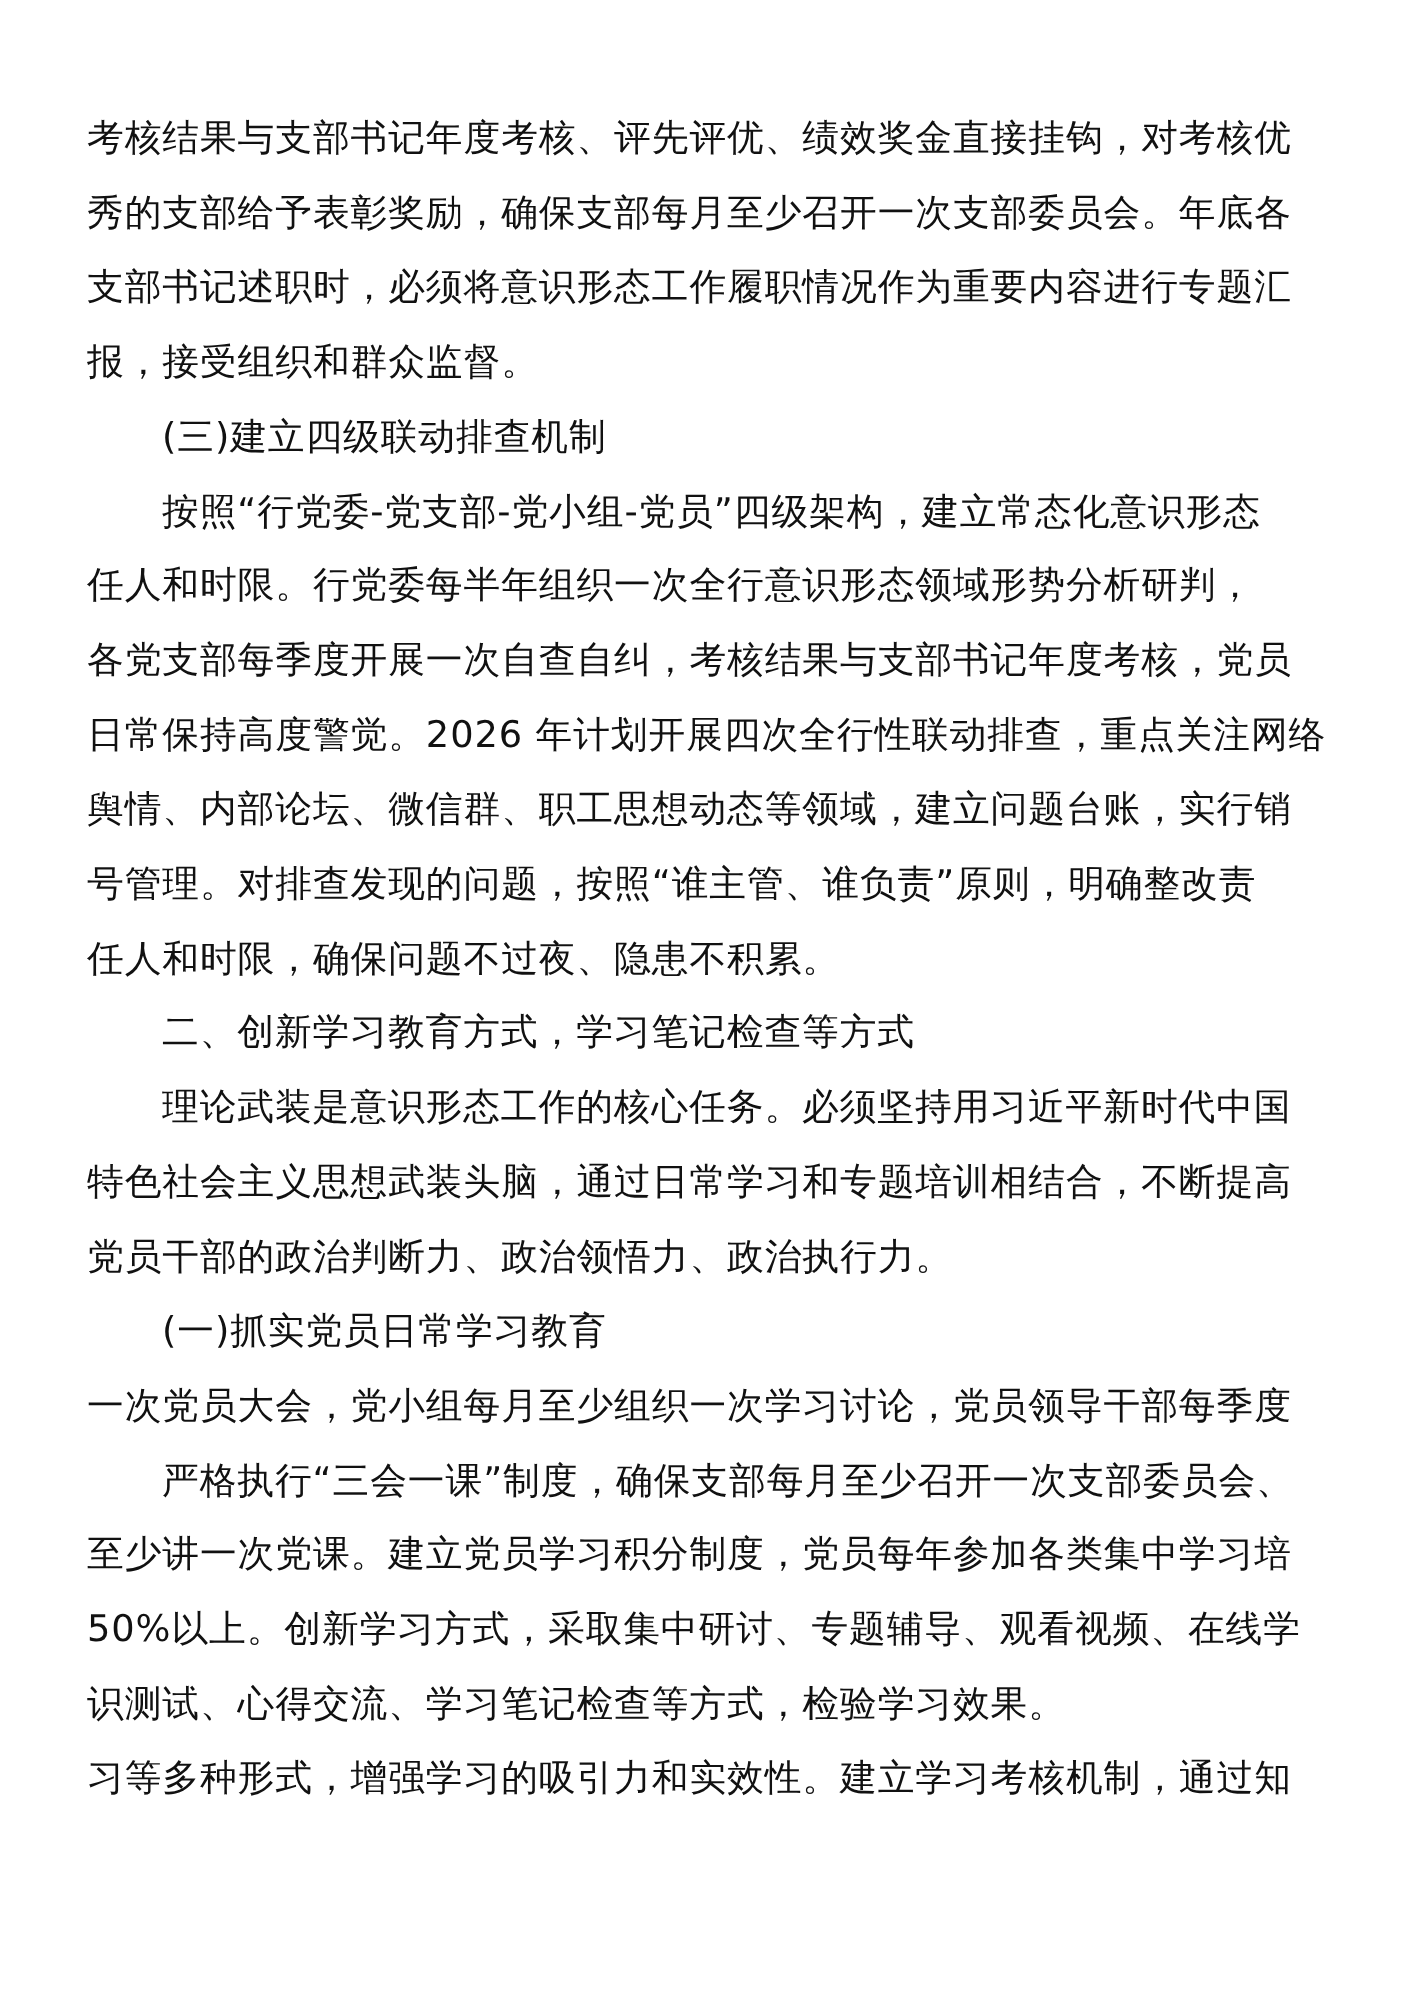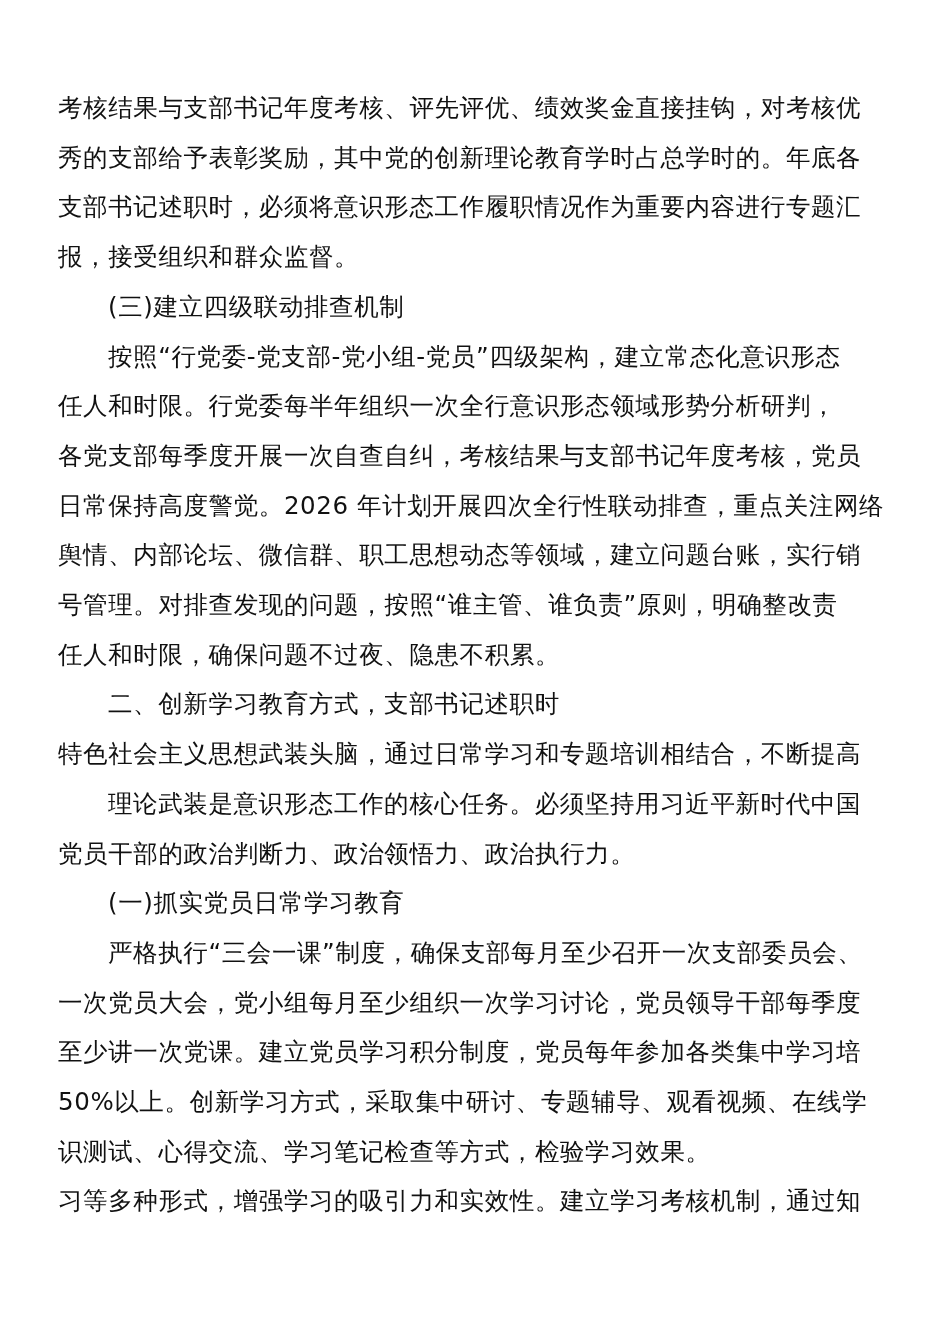--- a/index.html
+++ b/index.html
@@ -1,63 +1,63 @@
 <!DOCTYPE html>
 <html><head>
 <meta charset="utf-8">
 <style>
   html, body { margin: 0; padding: 0; background: #ffffff; }
   body { width: 950px; height: 1344px; overflow: hidden; position: relative; }
   .page {
-    position: absolute; left: 58px; top: 83px; width: 820px;
+    position: absolute; left: 58px; top: 67px; width: 820px;
     font-family: "DejaVu Sans", "Liberation Sans", sans-serif;
     font-size: 24.5px; color: #111111; line-height: 49.7px;
     letter-spacing: 0.6px;
   }
   .para { margin: 0; text-align: justify; text-align-last: left; }
   .heading-bold { font-weight: normal; text-indent: 50px; margin: 0; }
   .heading-plain { text-indent: 50px; margin: 0; font-weight: normal; }
   .line { display: block; white-space: nowrap; }
 </style>
 </head>
 <body>
 
 <div class="page">
 
   <div class="para">
     <span class="line">考核结果与支部书记年度考核、评先评优、绩效奖金直接挂钩，对考核优</span>
-    <span class="line">秀的支部给予表彰奖励，其中党的创新理论教育学时占总学时的。年底各</span>
+    <span class="line">秀的支部给予表彰奖励，确保支部每月至少召开一次支部委员会。年底各</span>
     <span class="line">支部书记述职时，必须将意识形态工作履职情况作为重要内容进行专题汇</span>
     <span class="line">报，接受组织和群众监督。</span>
   </div>
 
   <div class="heading-bold">(三)建立四级联动排查机制</div>
 
   <div class="para">
     <span class="line" style="padding-left:50px">按照“行党委-党支部-党小组-党员”四级架构，建立常态化意识形态</span>
     <span class="line">任人和时限。行党委每半年组织一次全行意识形态领域形势分析研判，</span>
     <span class="line">各党支部每季度开展一次自查自纠，考核结果与支部书记年度考核，党员</span>
     <span class="line">日常保持高度警觉。2026 年计划开展四次全行性联动排查，重点关注网络</span>
     <span class="line">舆情、内部论坛、微信群、职工思想动态等领域，建立问题台账，实行销</span>
     <span class="line">号管理。对排查发现的问题，按照“谁主管、谁负责”原则，明确整改责</span>
     <span class="line">任人和时限，确保问题不过夜、隐患不积累。</span>
   </div>
 
-  <div class="heading-plain">二、创新学习教育方式，支部书记述职时</div>
+  <div class="heading-plain">二、创新学习教育方式，学习笔记检查等方式</div>
 
   <div class="para">
+    <span class="line" style="padding-left:50px">理论武装是意识形态工作的核心任务。必须坚持用习近平新时代中国</span>
     <span class="line">特色社会主义思想武装头脑，通过日常学习和专题培训相结合，不断提高</span>
-    <span class="line" style="padding-left:50px">理论武装是意识形态工作的核心任务。必须坚持用习近平新时代中国</span>
     <span class="line">党员干部的政治判断力、政治领悟力、政治执行力。</span>
   </div>
 
   <div class="heading-bold">(一)抓实党员日常学习教育</div>
 
   <div class="para">
+    <span class="line">一次党员大会，党小组每月至少组织一次学习讨论，党员领导干部每季度</span>
     <span class="line" style="padding-left:50px">严格执行“三会一课”制度，确保支部每月至少召开一次支部委员会、</span>
-    <span class="line">一次党员大会，党小组每月至少组织一次学习讨论，党员领导干部每季度</span>
     <span class="line">至少讲一次党课。建立党员学习积分制度，党员每年参加各类集中学习培</span>
     <span class="line">50%以上。创新学习方式，采取集中研讨、专题辅导、观看视频、在线学</span>
     <span class="line">识测试、心得交流、学习笔记检查等方式，检验学习效果。</span>
     <span class="line">习等多种形式，增强学习的吸引力和实效性。建立学习考核机制，通过知</span>
   </div>
 
 </div>
 
 </body></html>

